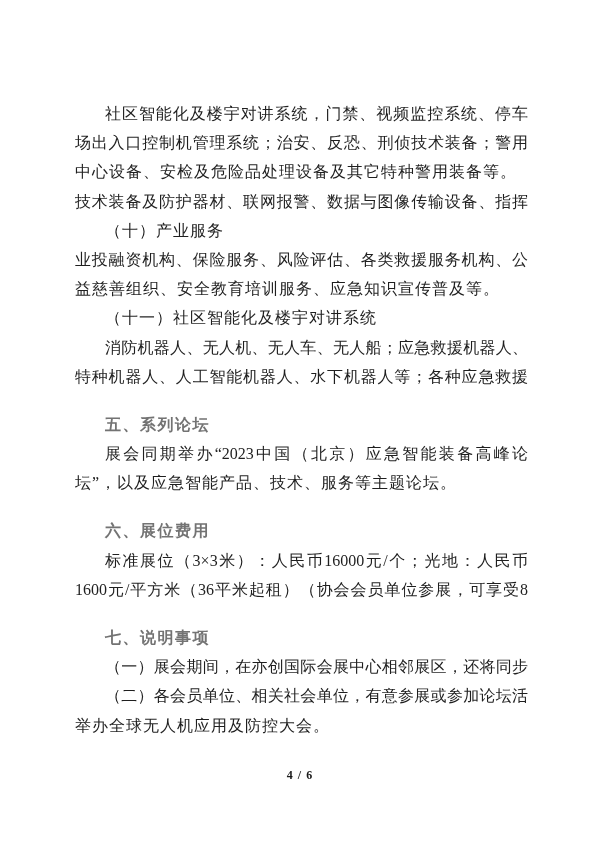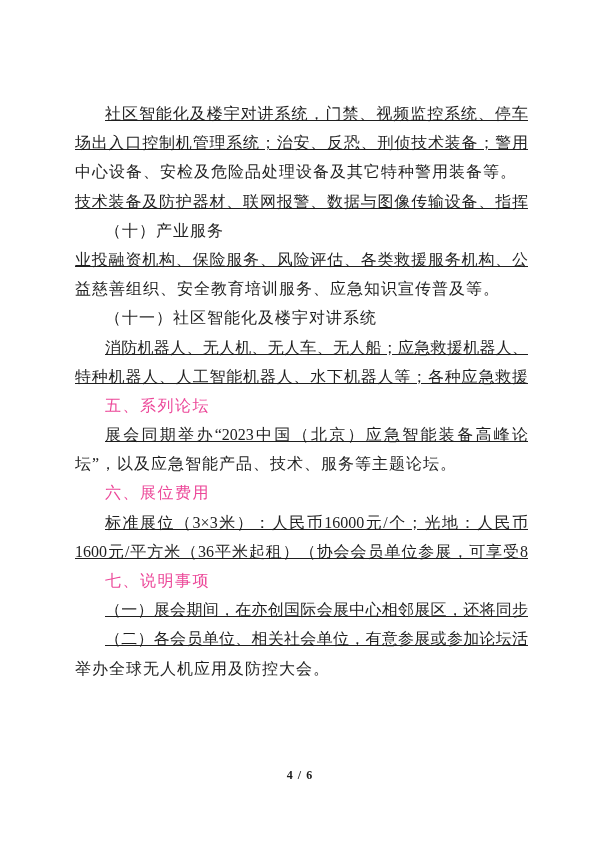--- a/index.html
+++ b/index.html
@@ -26,30 +26,30 @@
     line-height: 29.2px;
     font-size: 16px;
     color: #1f1f1f;
     letter-spacing: 1px;
     overflow: hidden;
   }
   .line.fill {
     letter-spacing: 0;
     text-align: justify;
     text-align-last: justify;
-    text-decoration: underline;
   }
   .line.indent {
     padding-left: 30px;
   }
   .line.heading {
     font-family: "Liberation Sans", "DejaVu Sans", sans-serif;
-    font-weight: 400;
-    color: #ec4899;
+    font-weight: 700;
+    color: #737373;
     letter-spacing: 1.5px;
+    margin-top: 19px;
   }
   .footer {
     position: absolute;
     top: 768px;
     left: 0;
     width: 100%;
     text-align: center;
     font-family: Liberation Serif, serif;
     font-weight: 700;
     font-size: 12px;

